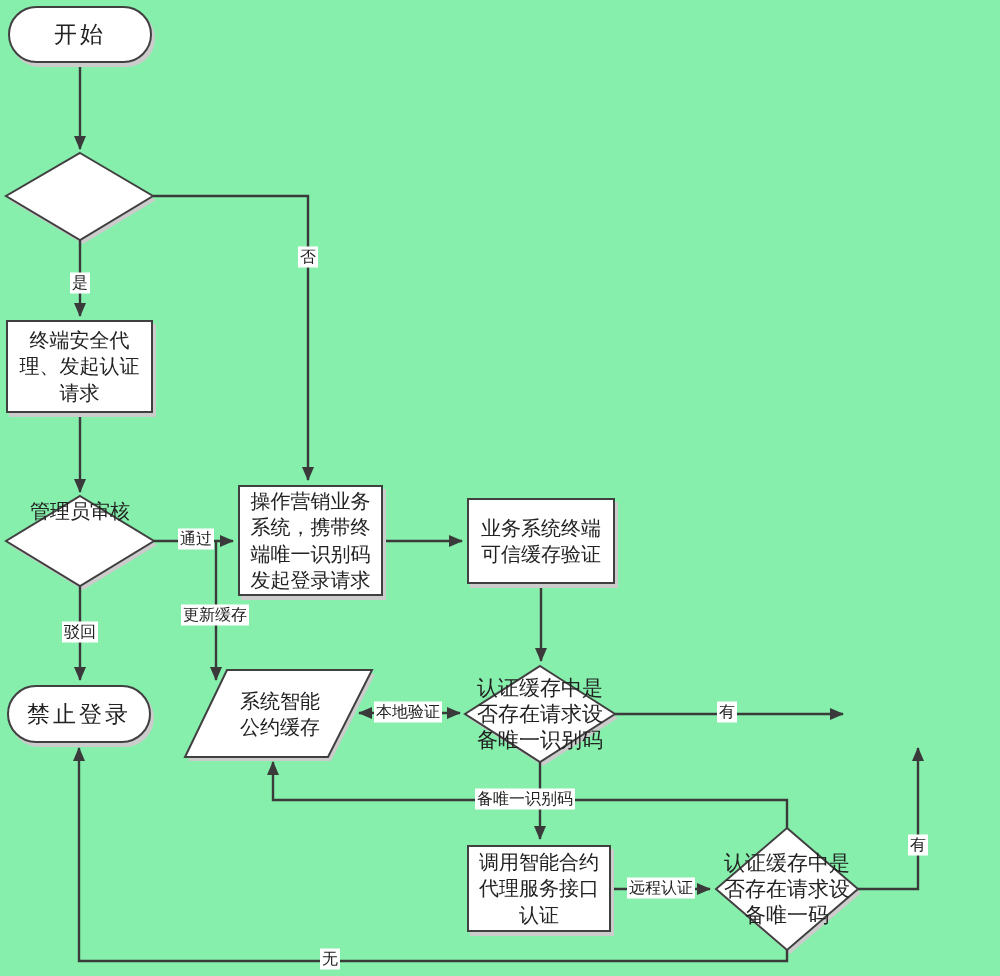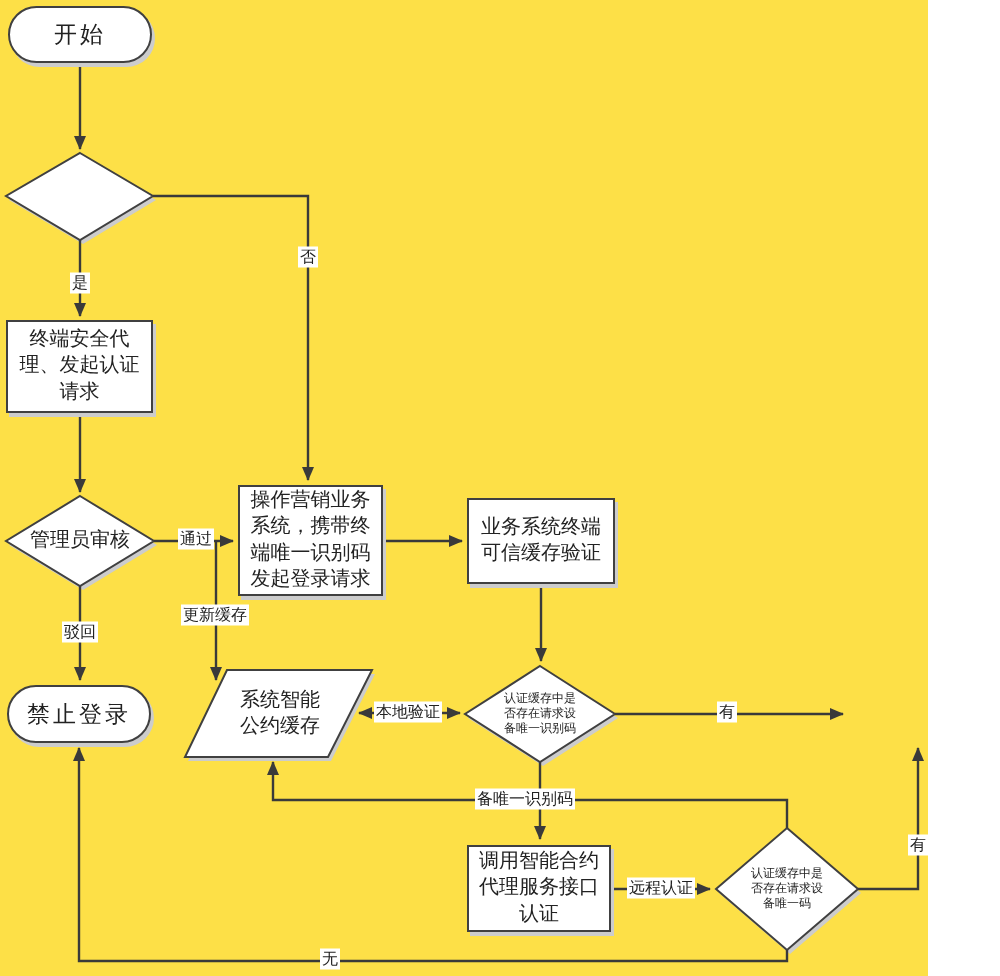--- a/index.html
+++ b/index.html
@@ -1,35 +1,35 @@
 <!DOCTYPE html>
 <html><head>
 <meta charset="utf-8">
 <style>
   html,body{margin:0;padding:0;background:#ffffff;}
   .stage{
-    position:relative;width:928px;height:976px;background:#fde047;
-    font-family:Liberation Mono, monospace;color:#222222;overflow:hidden;
+    position:relative;width:1000px;height:976px;background:#86efac;
+    font-family:Liberation Serif, serif;color:#222222;overflow:hidden;
   }
   .layer{position:absolute;left:0;top:0;z-index:1;}
   .node{
     position:absolute;z-index:2;display:flex;align-items:center;justify-content:center;
     text-align:center;white-space:pre-line;box-sizing:border-box;color:#222222;
   }
   .box{
     background:#ffffff;border:2px solid #404040;box-shadow:3px 4px 0 #cccccc;
     font-size:20px;line-height:1.32;
   }
   .pill{
     background:#ffffff;border:2px solid #404040;border-radius:30px;box-shadow:3px 4px 0 #cccccc;
     font-size:23px;letter-spacing:3px;
   }
   .dtext{
     position:absolute;z-index:3;display:flex;align-items:center;justify-content:center;
-    text-align:center;white-space:pre-line;font-size:12px;line-height:1.25;color:#222222;
+    text-align:center;white-space:pre-line;font-size:21px;line-height:1.25;color:#222222;
   }
   .dtext.big{font-size:20px;line-height:1.3;}
   .elabel{
     position:absolute;z-index:4;transform:translate(-50%,-50%);
     background:#ffffff;font-size:16px;padding:0 2px;white-space:nowrap;color:#222222;
   }
 </style>
 </head>
 <body>
 
@@ -94,21 +94,21 @@
 
   <div class="node box" style="left:467px;top:498px;width:148px;height:86px;">业务系统终端
 可信缓存验证</div>
 
 
   <div class="node box" style="left:467px;top:845px;width:144px;height:87px;">调用智能合约
 代理服务接口
 认证</div>
 
 
-  <div class="dtext big" style="left:6px;top:498px;width:148px;height:86px;">管理员审核</div>
+  <div class="dtext big" style="left:6px;top:468px;width:148px;height:86px;">管理员审核</div>
 
   <div class="dtext" style="left:463px;top:668px;width:154px;height:92px;">认证缓存中是
 否存在请求设
 备唯一识别码</div>
 
   <div class="dtext" style="left:710px;top:832px;width:154px;height:114px;">认证缓存中是
 否存在请求设
 备唯一码</div>
 
   <div class="dtext big" style="left:200px;top:670px;width:160px;height:87px;">系统智能

